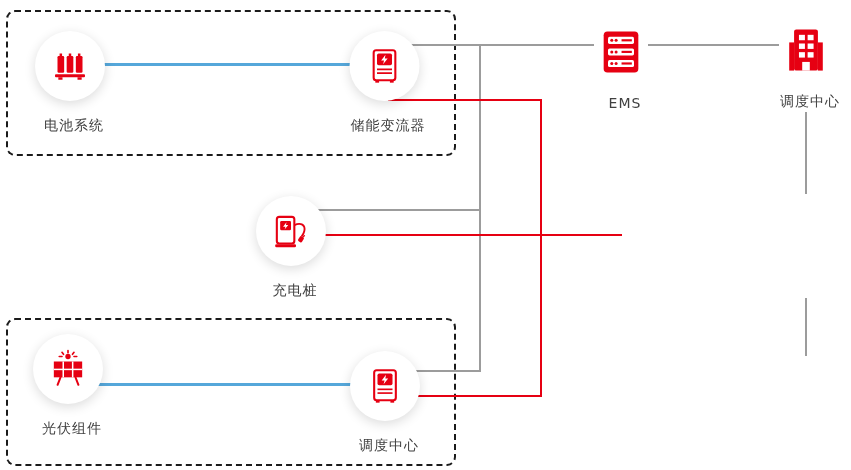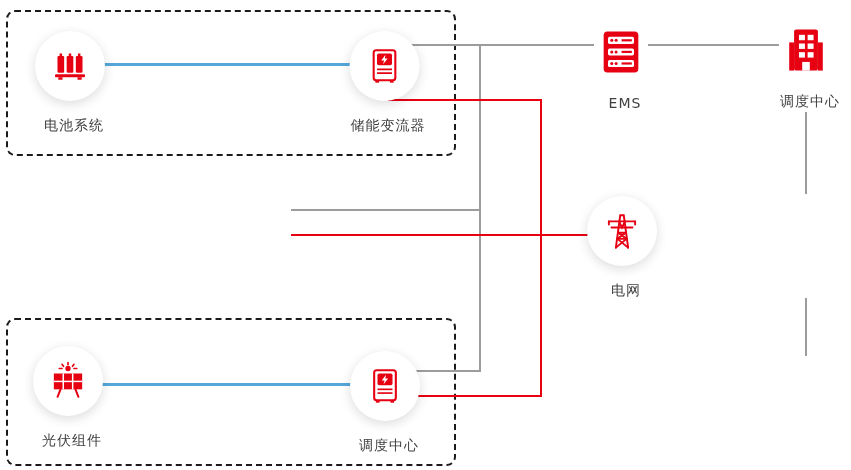--- a/index.html
+++ b/index.html
@@ -104,22 +104,39 @@
           <rect x="31" y="12" width="8" height="20" rx="1.5"></rect>
           <rect x="6" y="34" width="36" height="3.5" rx="1.2"></rect>
           <rect x="10" y="37.5" width="5" height="3"></rect>
           <rect x="33" y="37.5" width="5" height="3"></rect>
         </g>
       </svg>
     </div>
     <div class="label">电池系统</div>
   </div>
 
-
-  <div class="node" style="left:68px;top:346px">
+  <div class="node" style="left:291px;top:196px">
+    <div class="circle">
+      <svg viewBox="0 0 48 48" width="40" height="40">
+        <rect x="7" y="7" width="21" height="32" rx="3" fill="none" stroke="var(--red)" stroke-width="2.5"></rect>
+        <rect x="11" y="12" width="13" height="11" rx="1.5" fill="var(--red)"></rect>
+        <path d="M18.6 13.5 L14.5 19 L17.3 19 L16.3 22.3 L20.7 16.8 L17.9 16.8 Z" fill="#fff"></path>
+        <rect x="5" y="40" width="25" height="3.5" rx="1.5" fill="var(--red)"></rect>
+        <path d="M28 17 C 36 13, 41.5 17, 40 24 C 39.3 27, 38 28.6, 37 30.2" fill="none" stroke="var(--red)" stroke-width="2.2"></path>
+        <g transform="rotate(32 36.5 33)">
+          <rect x="33.8" y="30.5" width="5.4" height="7" rx="1.6" fill="var(--red)"></rect>
+          <line x1="35.4" y1="30.5" x2="35.4" y2="27.6" stroke="var(--red)" stroke-width="1.6"></line>
+          <line x1="37.6" y1="30.5" x2="37.6" y2="27.6" stroke="var(--red)" stroke-width="1.6"></line>
+        </g>
+      </svg>
+    </div>
+    <div class="label">充电桩</div>
+  </div>
+
+  <div class="node" style="left:68px;top:334px">
     <div class="circle">
       <svg viewBox="0 0 48 48" width="40" height="40">
         <circle cx="24" cy="9" r="3.2" fill="var(--red)"></circle>
         <g stroke="var(--red)" stroke-width="2" stroke-linecap="round">
           <line x1="24" y1="2" x2="24" y2="4.5"></line>
           <line x1="16.8" y1="4" x2="18.6" y2="6.3"></line>
           <line x1="31.2" y1="4" x2="29.4" y2="6.3"></line>
           <line x1="13.5" y1="9" x2="16.8" y2="9"></line>
           <line x1="31.2" y1="9" x2="34.5" y2="9"></line>
         </g>
@@ -192,34 +209,16 @@
           <rect x="25.5" y="18" width="5.5" height="5"></rect>
           <rect x="17.5" y="26" width="5.5" height="5"></rect>
           <rect x="25.5" y="26" width="5.5" height="5"></rect>
           <rect x="20.5" y="35" width="7" height="8"></rect>
         </g>
       </svg>
     </div>
     <div class="label">调度中心</div>
   </div>
 
-  <div class="node" style="left:622px;top:196px">
-    <div class="circle">
-      <svg viewBox="0 0 48 48" width="42" height="42">
-        <g fill="none" stroke="var(--red)" stroke-width="2.2" stroke-linecap="round">
-          <path d="M17 43 L22 6 L26 6 L31 43"></path>
-          <path d="M9 13 L39 13"></path>
-          <path d="M12 20 L36 20"></path>
-          <path d="M20.5 13 L24 20 L27.5 13"></path>
-          <path d="M19.7 26 L28.3 26"></path>
-          <path d="M18.8 33 L29.2 33"></path>
-          <path d="M19.7 26 L29.2 33 M28.3 26 L18.8 33"></path>
-          <path d="M18.8 33 L31 43 M29.2 33 L17 43"></path>
-          <path d="M9 13 L9 16.5 M39 13 L39 16.5"></path>
-        </g>
-      </svg>
-    </div>
-    <div class="label">电网</div>
-  </div>
 
 
 
 </div>
 
 </body></html>

